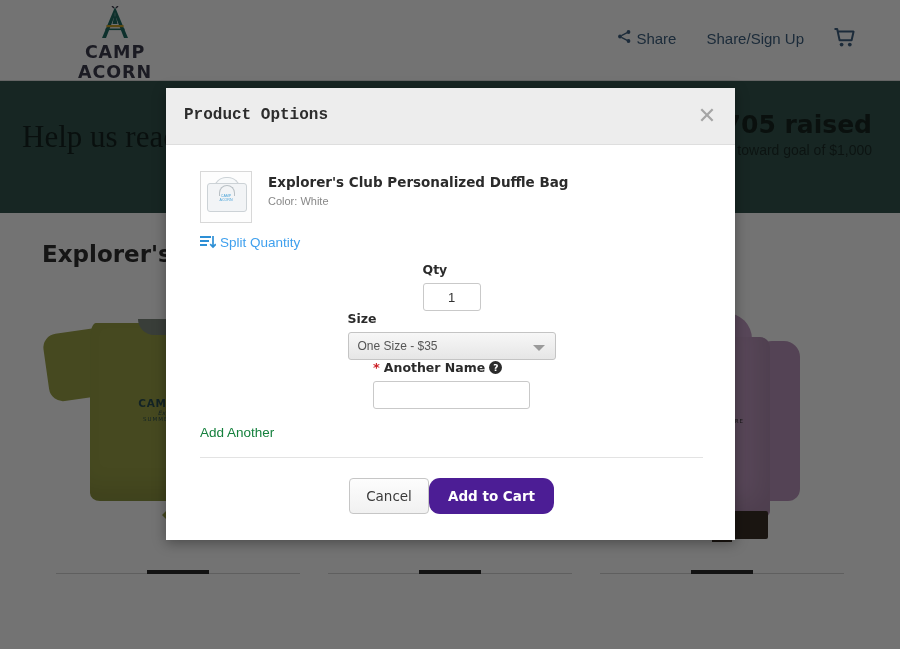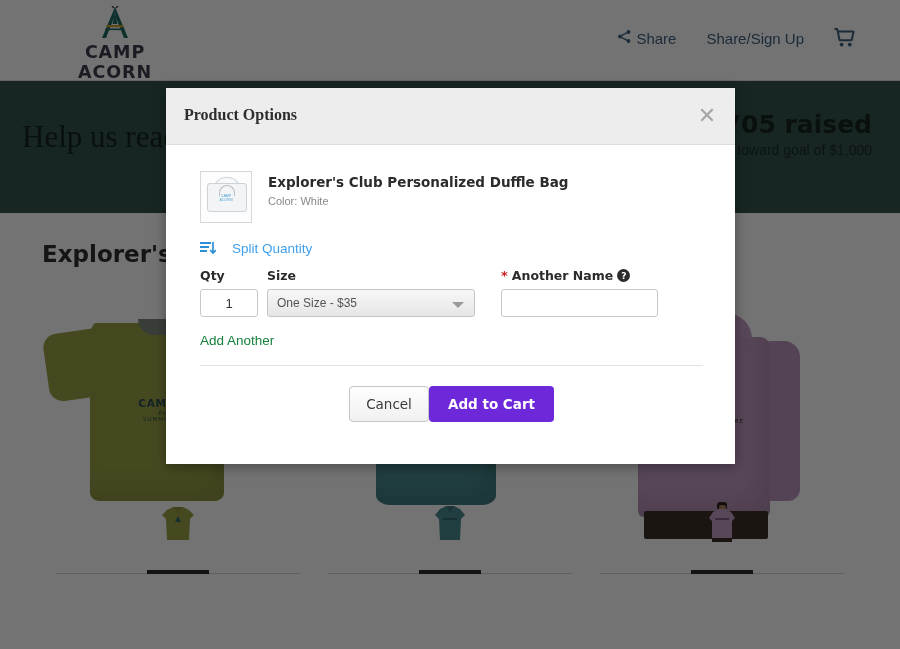--- a/index.html
+++ b/index.html
@@ -257,39 +257,39 @@
   }
   .modal-header {
     height: 56px;
     background: #ededed;
     border-bottom: 1px solid #dedede;
     position: relative;
   }
   .modal-title {
     position: absolute;
     left: 18px; top: 18px;
-    font-family: Liberation Serif, serif;
+    font-family: Liberation Mono, monospace;
     font-weight: bold;
     font-size: 16px;
     color: #2d2d2d;
   }
   .modal-close {
     position: absolute;
     right: 14px; top: 14px;
     width: 28px; height: 28px;
     color: #a5a5a5;
     font-size: 22px;
     line-height: 28px;
     text-align: center;
     cursor: pointer;
     font-family: "DejaVu Sans", sans-serif;
     font-weight: 300;
   }
   .modal-body {
-    padding: 18px 32px 16px 34px;
+    padding: 18px 32px 0 34px;
   }
 
   .product-row { display: flex; gap: 16px; padding-top: 8px; }
   .product-thumb {
     width: 50px; height: 50px;
     border: 1px solid #d8d8d8;
     background: #fdfdfd;
     position: relative;
     flex: none;
   }
@@ -327,35 +327,36 @@
     color: #2b2b2b;
     margin-top: 3px;
   }
   .product-color {
     font-size: 11px;
     color: #888888;
     margin-top: 5px;
   }
 
   .split-row {
-    display: flex; align-items: center; gap: 16px;
-    margin-top: 18px;
+    display: flex; align-items: center; gap: 4px;
+    margin-top: 12px;
   }
   .split-icon { color: #2d8fd5; display: flex; align-items: center; }
   .split-link {
     color: #3fa0ee;
     font-size: 13.5px;
     text-decoration: none;
     cursor: pointer;
   }
 
   .form-row {
     display: flex;
     margin-top: 12px;
     align-items: center;
+    flex-direction: column;
   }
   .fld { display: flex; flex-direction: column; }
   .fld-label {
     font-family: "DejaVu Sans", sans-serif;
     font-weight: bold;
     font-size: 12.5px;
     color: #2b2b2b;
     margin-bottom: 6px;
     display: flex; align-items: center; gap: 4px;
   }
@@ -439,22 +440,22 @@
     border-radius: 4px;
     background: linear-gradient(#fdfdfd, #f1f1f1);
     font-family: "DejaVu Sans", sans-serif;
     font-size: 13.5px;
     color: #3a3a3a;
     cursor: pointer;
   }
   .btn-addcart {
     width: 125px; height: 36px;
     border: none;
-    border-radius: 4px;
-    background: #6d28d9;
+    border-radius: 11px;
+    background: #4c1d95;
     color: #ffffff;
     font-family: "DejaVu Sans", sans-serif;
     font-weight: bold;
     font-size: 13.5px;
     cursor: pointer;
   }
 </style>
 </head>
 <body>
 

